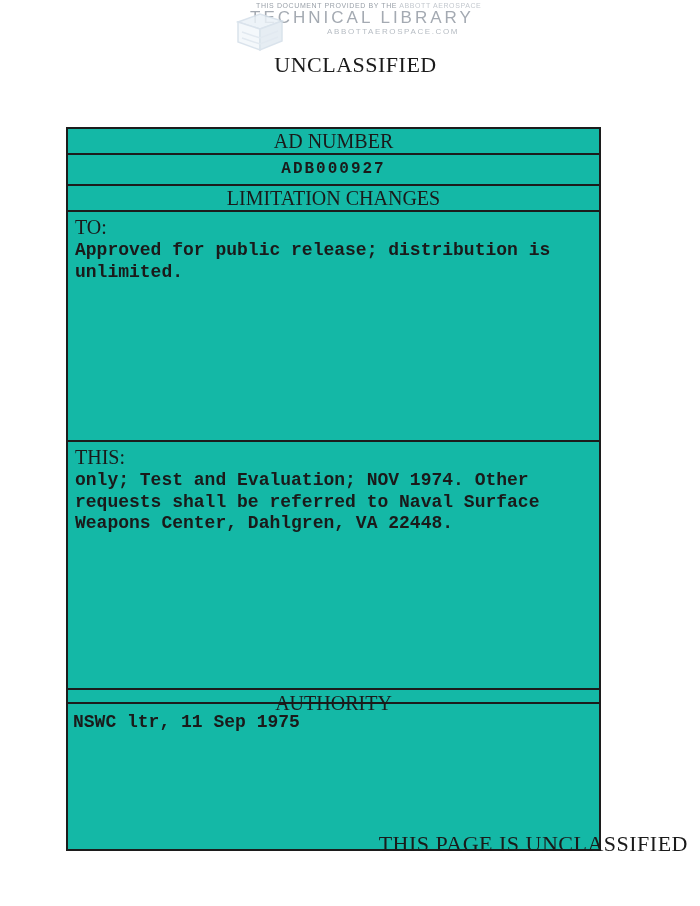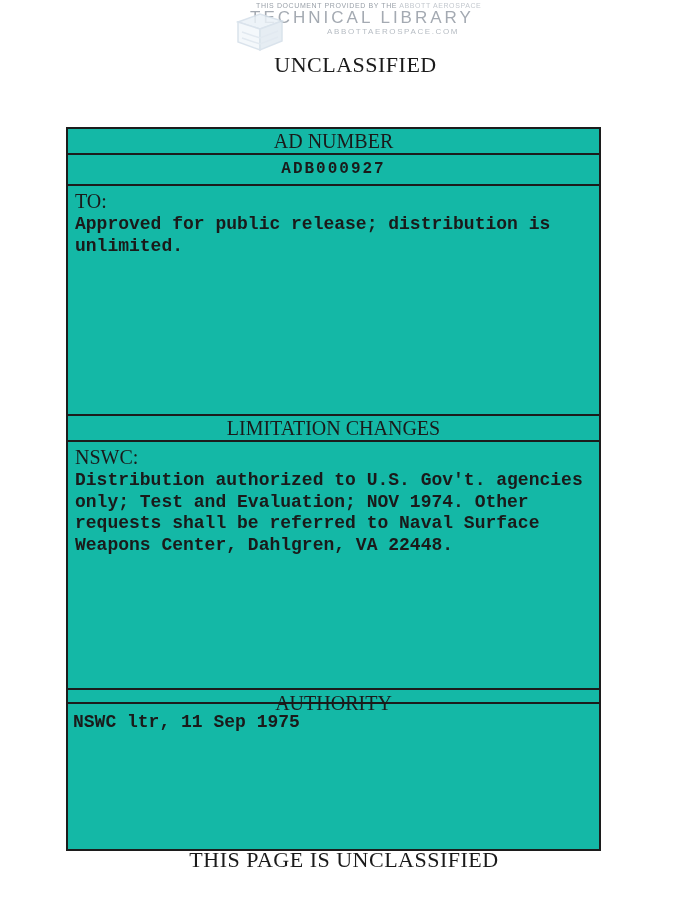--- a/index.html
+++ b/index.html
@@ -62,24 +62,23 @@
     position: absolute;
     top: 52px; left: 0; width: 692px;
     text-align: center;
     font-size: 22px;
     letter-spacing: 0.5px;
     padding-left: 19px;
   }
   .banner-bottom {
     position: absolute;
     top: 831px; left: 0; width: 688px;
-    text-align: center;
+    text-align: right;
     font-size: 22px;
     letter-spacing: 0.5px;
-    margin-top: 16px;
   }
 
   
   .doc-table {
     position: absolute;
     top: 82px; left: 66px;
     width: 535px;
     border: 2px solid #1c1c1c;
     background: #14b8a6;
     margin-top: 45px;
@@ -142,31 +141,30 @@
   <div class="banner-top">UNCLASSIFIED</div>
 
   <div class="doc-table">
 
     <div class="row row-head row-adnum-label">AD NUMBER</div>
 
     <div class="row row-adnum-value" style="text-align:center">
       <span class="mono">ADB000927</span>
     </div>
 
+    <div class="row row-head row-limit-label">LIMITATION CHANGES</div>
+
     <div class="row row-section row-to">
       <div class="section-label">TO:</div>
       <div class="mono body-line">Approved for public release; distribution is</div>
       <div class="mono body-line">unlimited.</div>
     </div>
 
-    <div class="row row-head row-limit-label">LIMITATION CHANGES</div>
-
     <div class="row row-section row-from">
-      <div class="section-label">NSWC:</div>
-      <div class="mono body-line">Distribution authorized to U.S. Gov't. agencies</div>
+      <div class="section-label">THIS:</div>
       <div class="mono body-line">only; Test and Evaluation; NOV 1974. Other</div>
       <div class="mono body-line">requests shall be referred to Naval Surface</div>
       <div class="mono body-line">Weapons Center, Dahlgren, VA 22448.</div>
     </div>
 
     <div class="row row-head row-authority">AUTHORITY</div>
 
     <div class="row row-authority-value">
       <span class="mono">NSWC ltr, 11 Sep 1975</span>
     </div>

